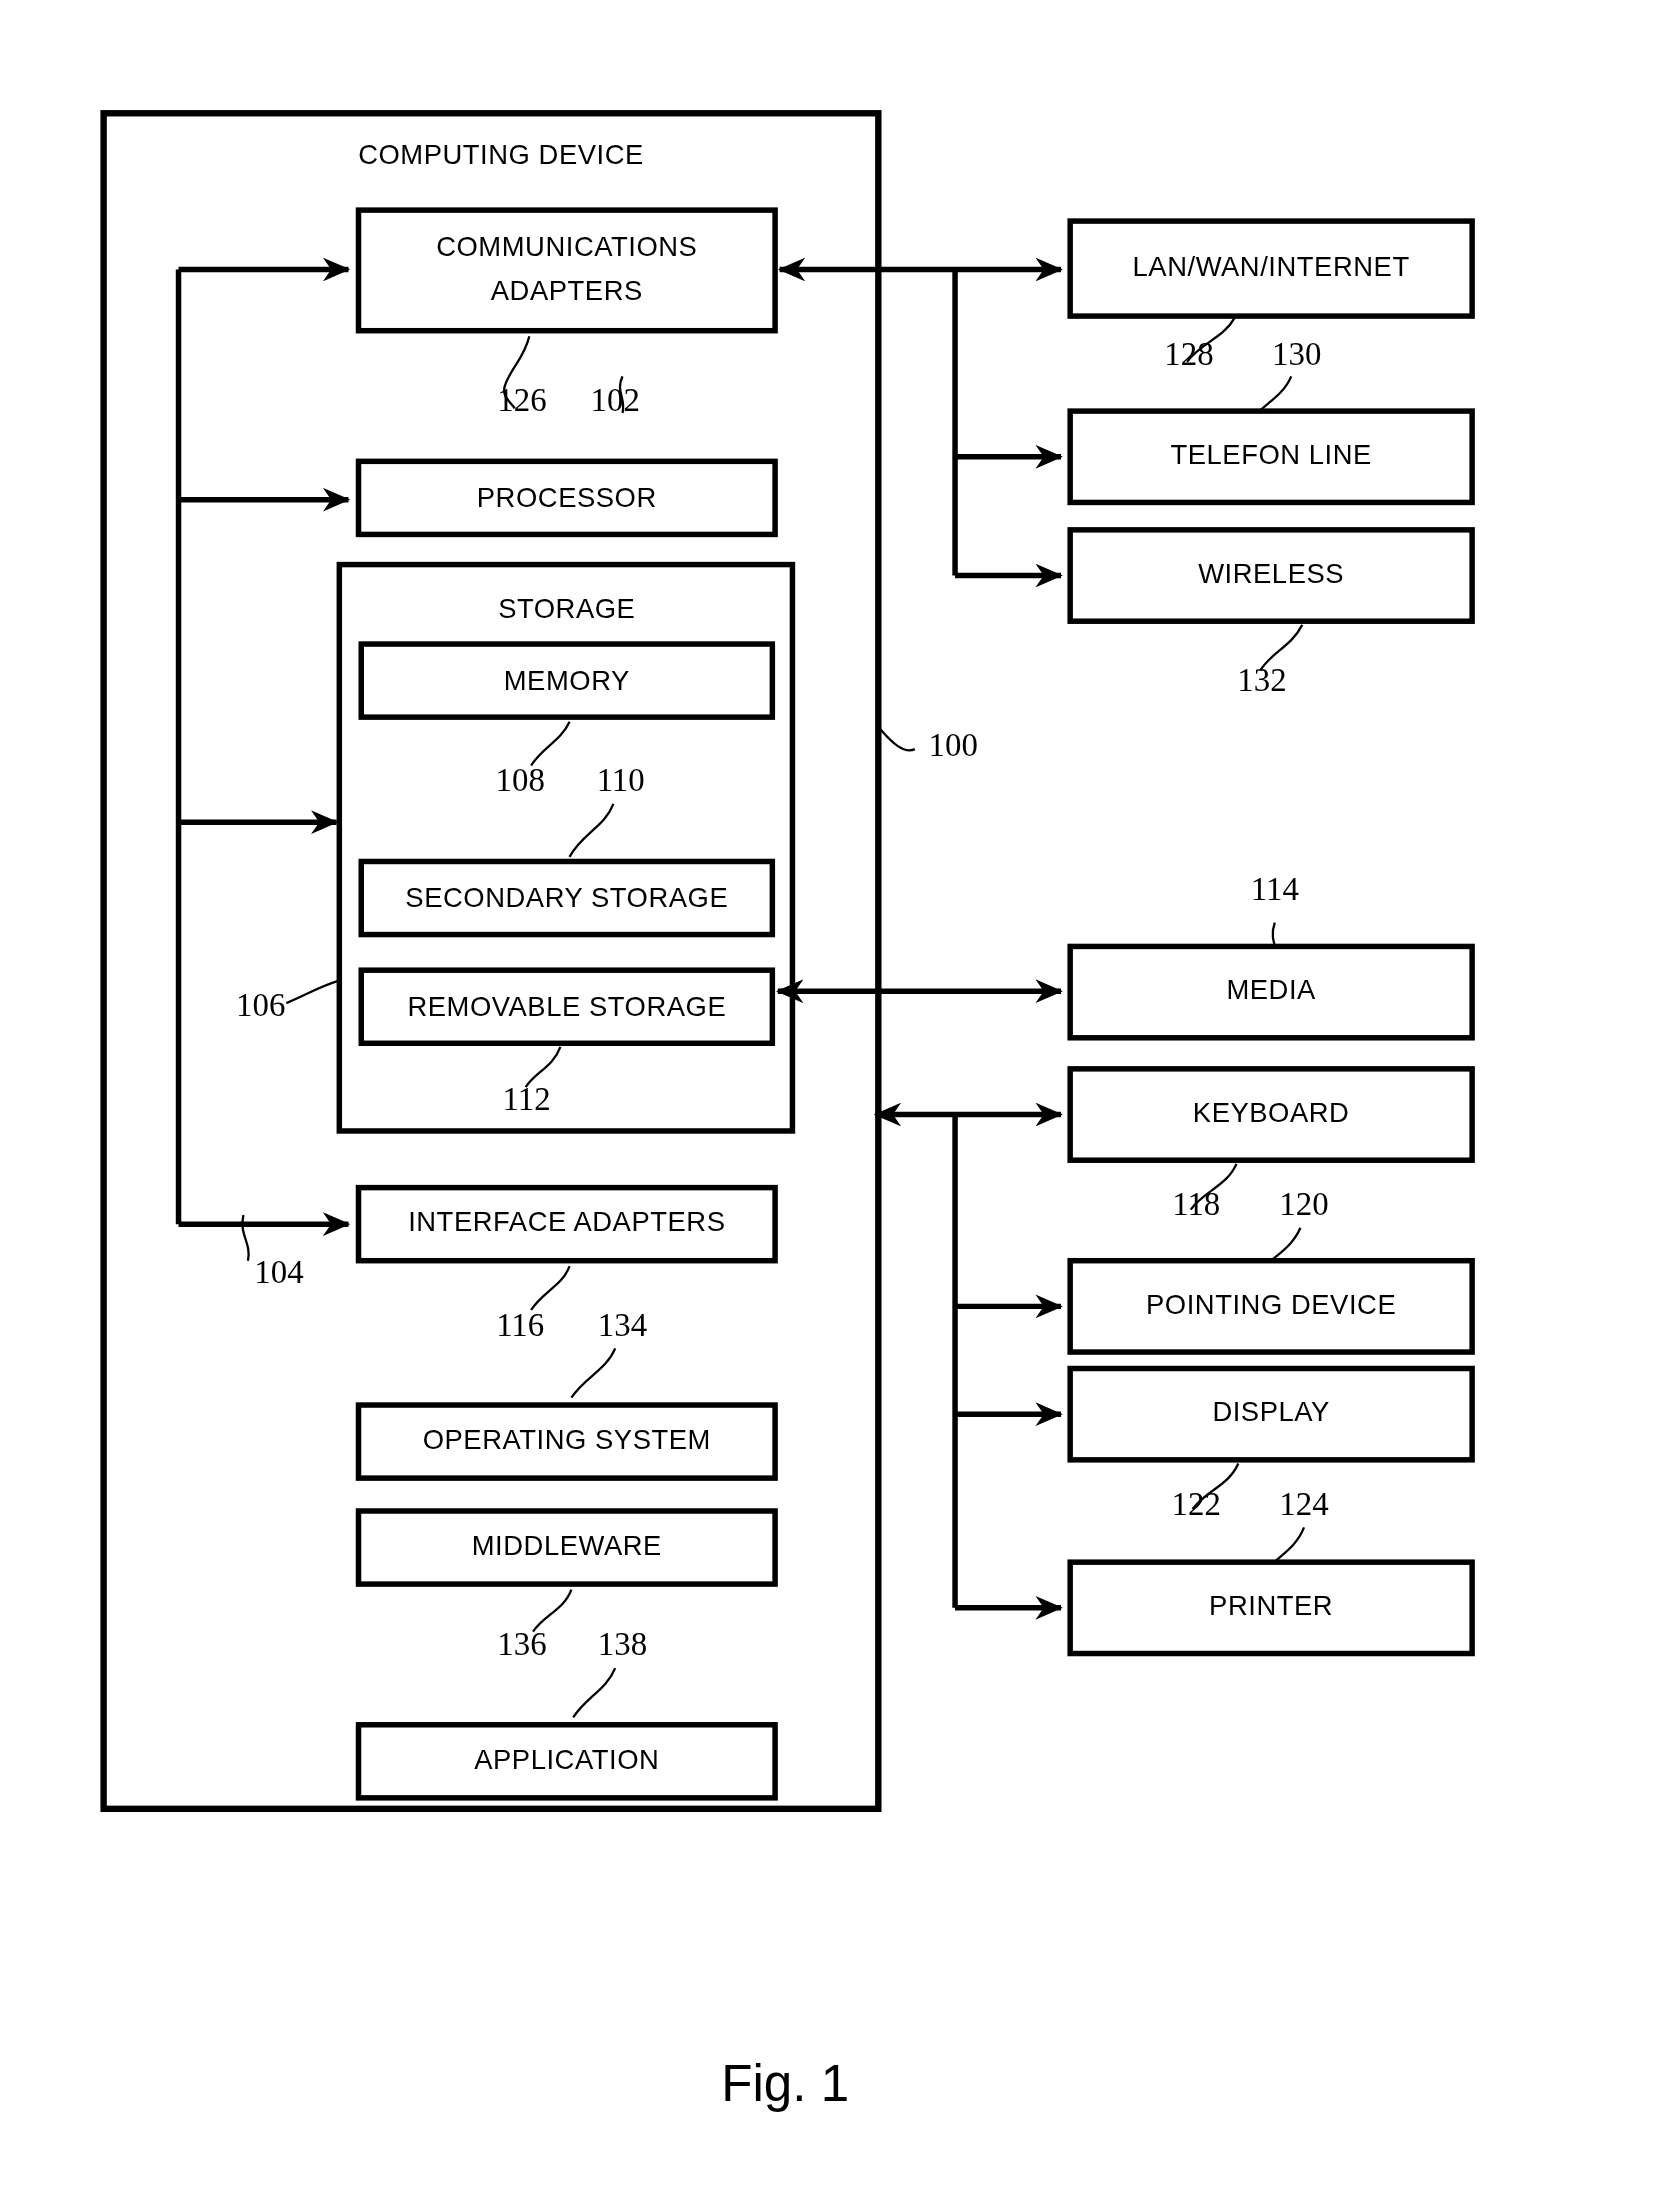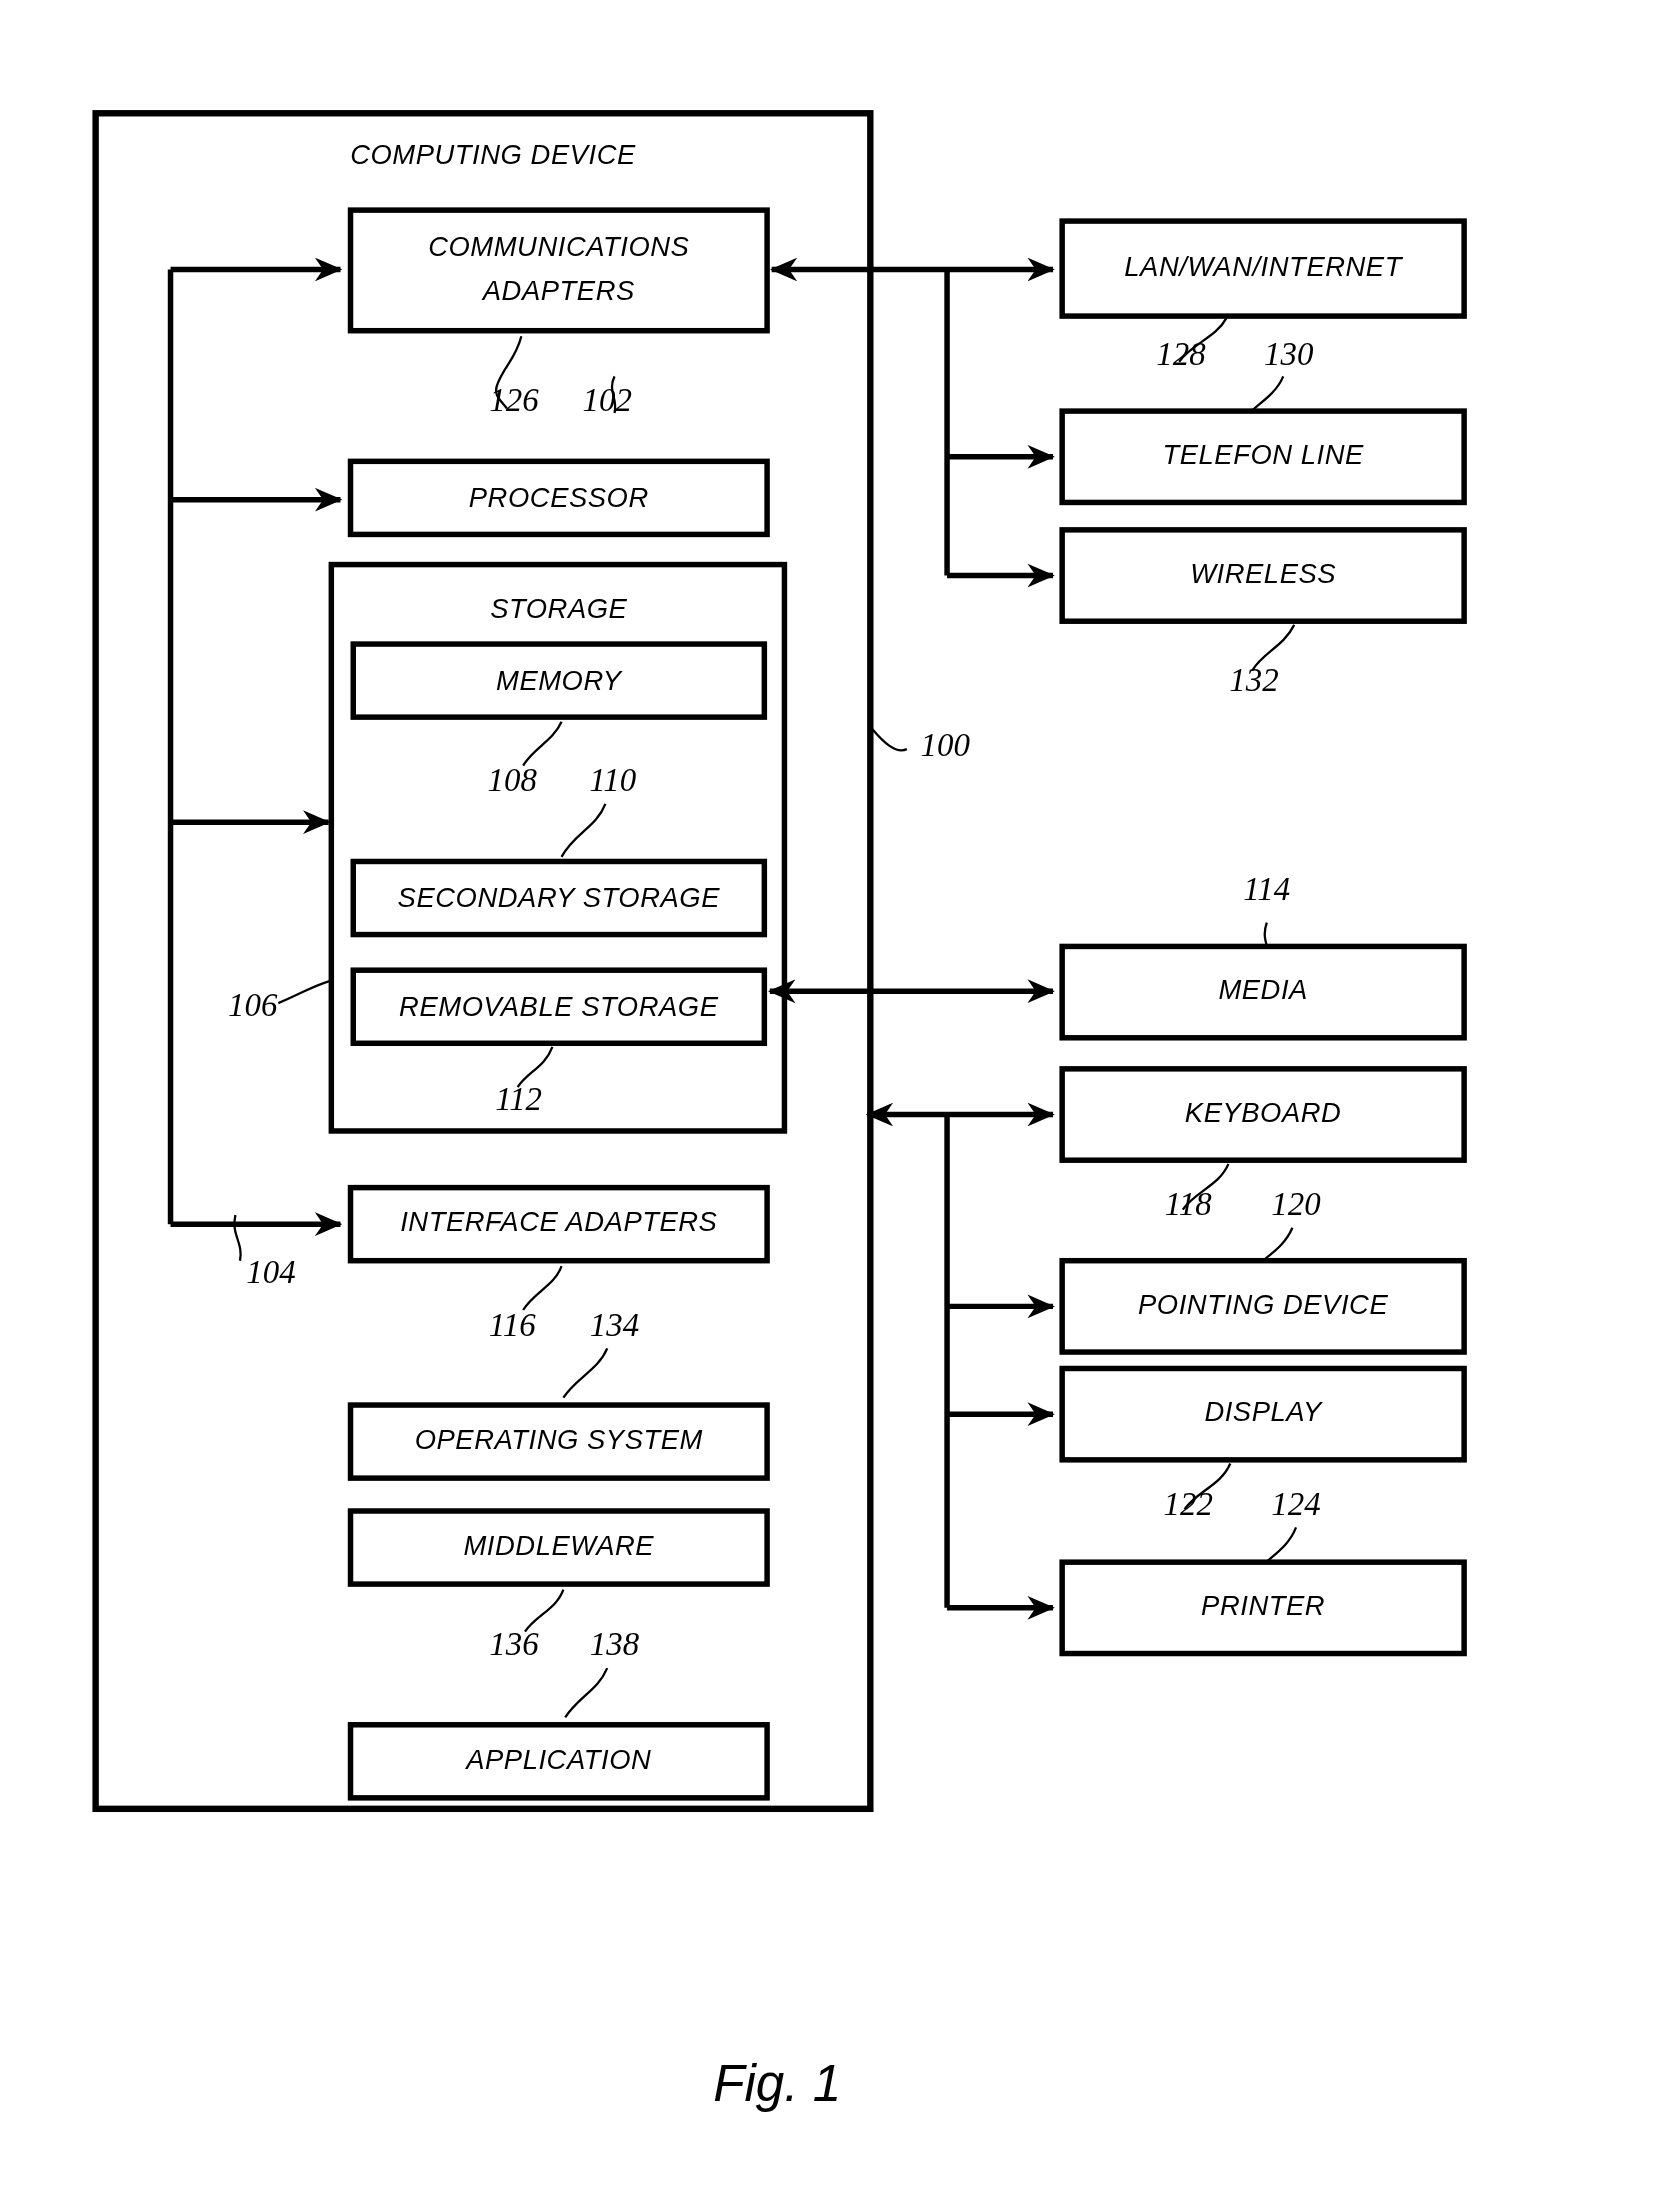--- a/index.html
+++ b/index.html
@@ -9,24 +9,23 @@
   }
   body {
     width: 1676px;
     height: 2198px;
     font-family: "Liberation Sans", sans-serif;
     position: relative;
     overflow: hidden;
   }
   #figure-root {
     position: absolute;
-    left: 4px; top: 0;
+    left: 12px; top: 0;
     width: 1496px;
     height: 2198px;
-    font-style: italic;
   }
   svg { display: block; }
   .box-rect {
     fill: #ffffff;
     stroke: #000000;
     stroke-width: 6;
   }
   .outer-rect {
     fill: #ffffff;
     stroke: #000000;

